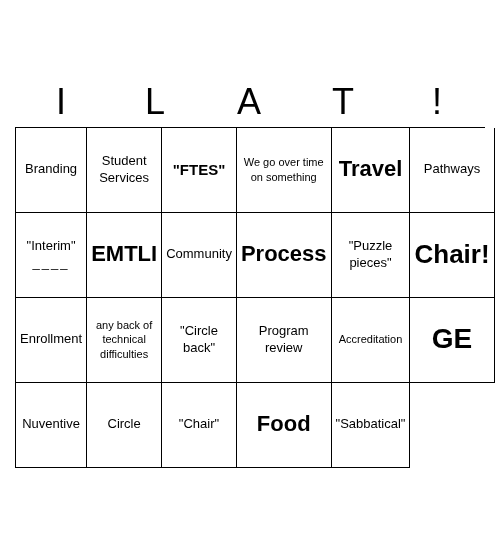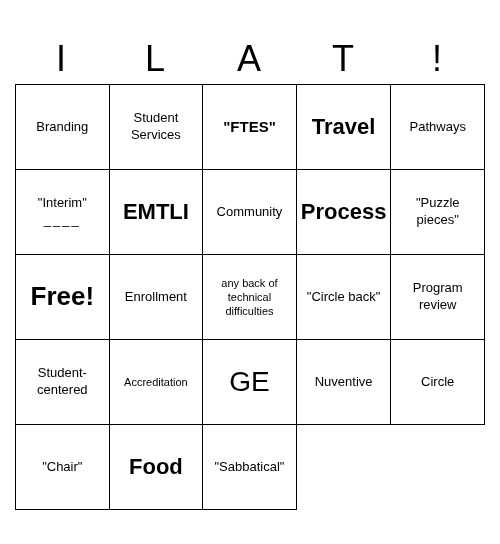--- a/index.html
+++ b/index.html
@@ -22,21 +22,21 @@
       text-align: center;
     }
     .bingo-header-cell {
       font-size: 36px;
       font-weight: normal;
       padding: 4px 0;
       letter-spacing: 2px;
     }
     .bingo-grid {
       display: grid;
-      grid-template-columns: repeat(5, 1fr);
+      grid-template-columns: repeat(6, 1fr);
       border-left: 1px solid #000;
       border-top: 1px solid #000;
     }
     .bingo-cell {
       border-right: 1px solid #000;
       border-bottom: 1px solid #000;
       min-height: 85px;
       display: flex;
       align-items: center;
       justify-content: center;
@@ -45,21 +45,21 @@
       font-size: 13px;
       line-height: 1.3;
     }
     .bingo-cell.large-text {
       font-size: 22px;
       font-weight: bold;
       text-align: center;
     }
     .bingo-cell.xl-text {
       font-size: 28px;
-      font-weight: normal;
+      font-weight: bold;
     }
     .bingo-cell.free {
       font-size: 26px;
       font-weight: bold;
     }
     .bingo-cell.small-text {
       font-size: 11px;
     }
     .bingo-cell.medium-text {
       font-size: 15px;
@@ -75,38 +75,38 @@
     <div class="bingo-header-cell">L</div>
     <div class="bingo-header-cell">A</div>
     <div class="bingo-header-cell">T</div>
     <div class="bingo-header-cell">!</div>
   </div>
   <div class="bingo-grid">
 
     <div class="bingo-cell">Branding</div>
     <div class="bingo-cell">Student Services</div>
     <div class="bingo-cell medium-text">"FTES"</div>
+    <div class="bingo-cell small-text">We go over time on something</div>
     <div class="bingo-cell large-text">Travel</div>
 
     <div class="bingo-cell">Pathways</div>
     <div class="bingo-cell">
       <span>"Interim"<br><span style="letter-spacing:2px">____</span></span>
     </div>
     <div class="bingo-cell large-text">EMTLI</div>
     <div class="bingo-cell">Community</div>
     <div class="bingo-cell large-text">Process</div>
 
     <div class="bingo-cell">"Puzzle pieces"</div>
-    <div class="bingo-cell free">Free!</div>
+    <div class="bingo-cell free">Chair!</div>
     <div class="bingo-cell">Enrollment</div>
     <div class="bingo-cell small-text">any back of technical difficulties</div>
 
     <div class="bingo-cell">"Circle back"</div>
     <div class="bingo-cell">Program review</div>
-    <div class="bingo-cell">Student-centered</div>
     <div class="bingo-cell small-text">Accreditation</div>
     <div class="bingo-cell xl-text">GE</div>
 
     <div class="bingo-cell">Nuventive</div>
     <div class="bingo-cell">Circle</div>
     <div class="bingo-cell">"Chair"</div>
     <div class="bingo-cell large-text">Food</div>
     <div class="bingo-cell">"Sabbatical"</div>
   </div>
 </div>

